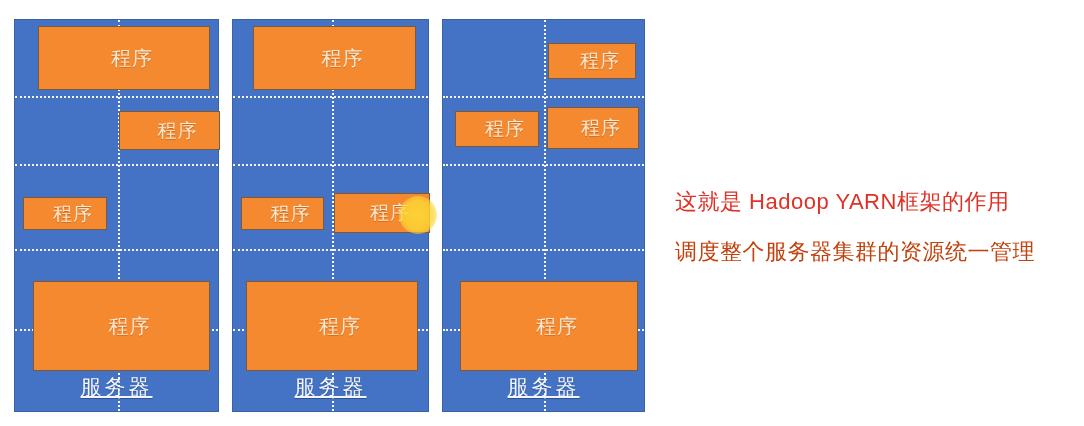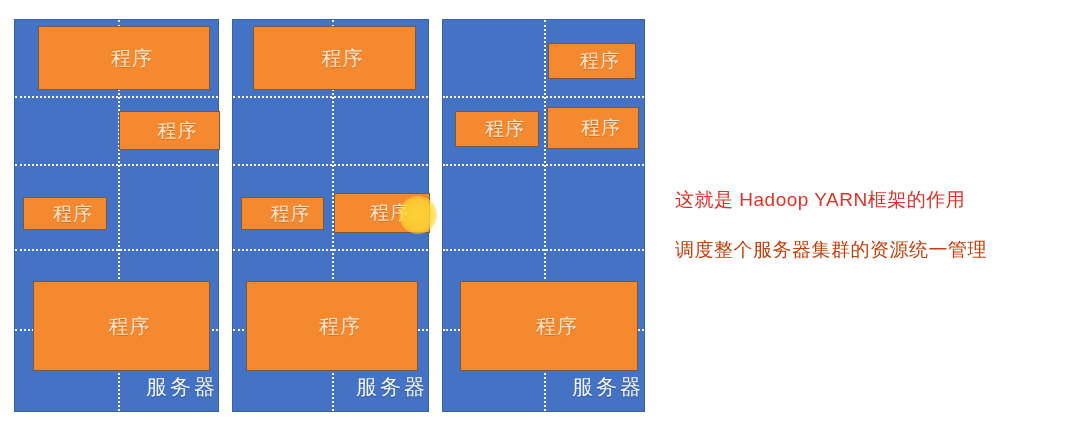--- a/index.html
+++ b/index.html
@@ -40,33 +40,34 @@
     color:#FBE7D2;
     font-size:19px;
     letter-spacing:1px;
     text-shadow:0 1px 0 rgba(120,60,10,.35);
     z-index:3;
     padding-left:16px;
   }
   .prog-box.big{font-size:20px;}
   .server-label{
     position:absolute;left:0;right:0;
-    text-align:right;
+    text-align:center;
     color:#F3F6FC;
     font-size:21px;
     letter-spacing:3px;
     z-index:4;
     text-shadow:0 1px 1px rgba(25,50,95,.5);
+    text-decoration:underline;
   }
 
   
   .note{
     position:absolute;
     color:#E03127;
-    font-size:19px;
+    font-size:22px;
     letter-spacing:.5px;
     white-space:nowrap;
   }
 
   
   .click-dot{
     position:absolute;
     border-radius:50%;
     background:radial-gradient(circle at 50% 50%, rgba(253,216,53,.92) 0%, rgba(253,216,53,.80) 55%, rgba(253,216,53,.35) 80%, rgba(253,216,53,0) 100%);
     z-index:9;

